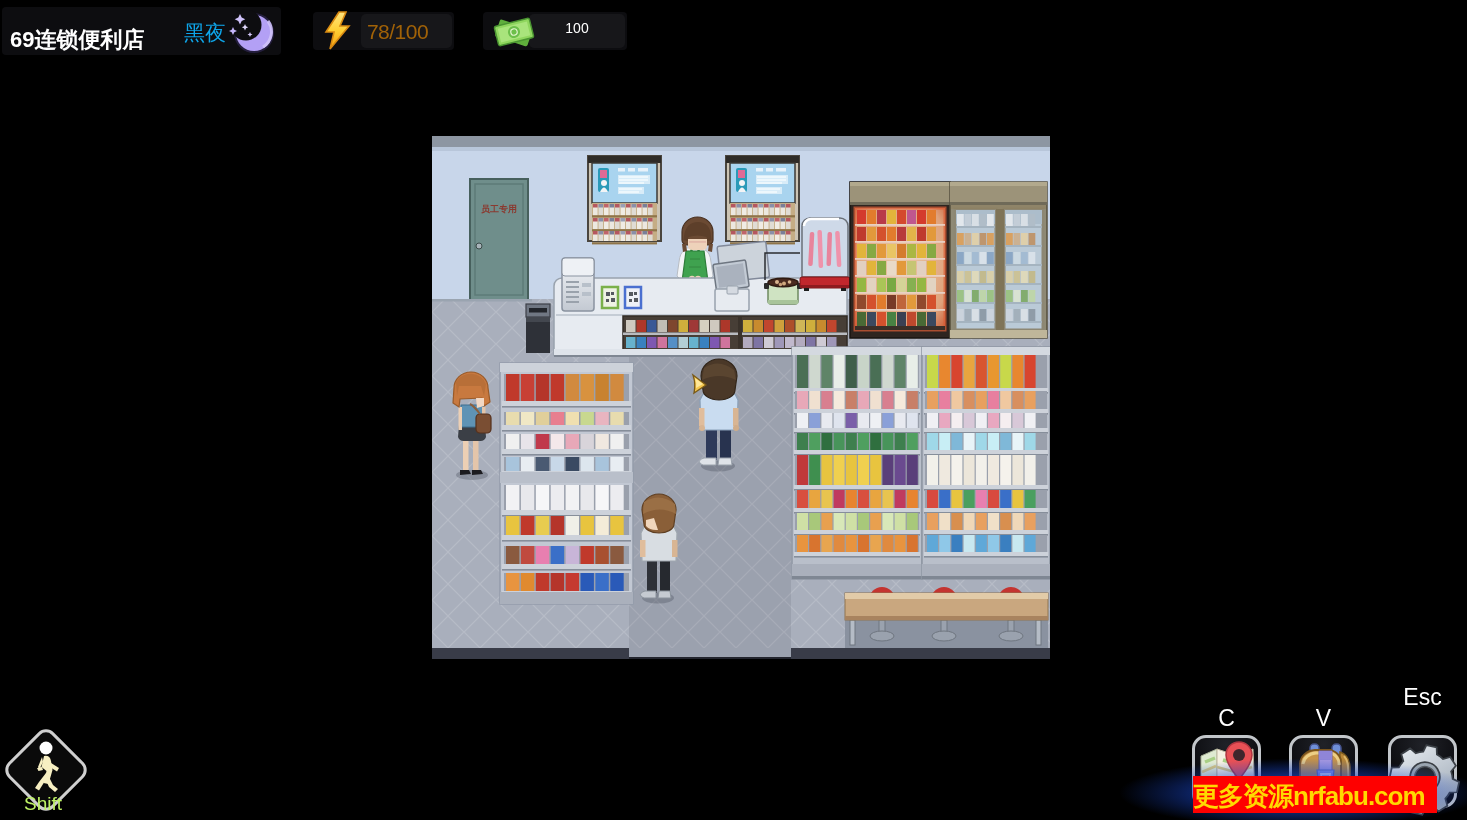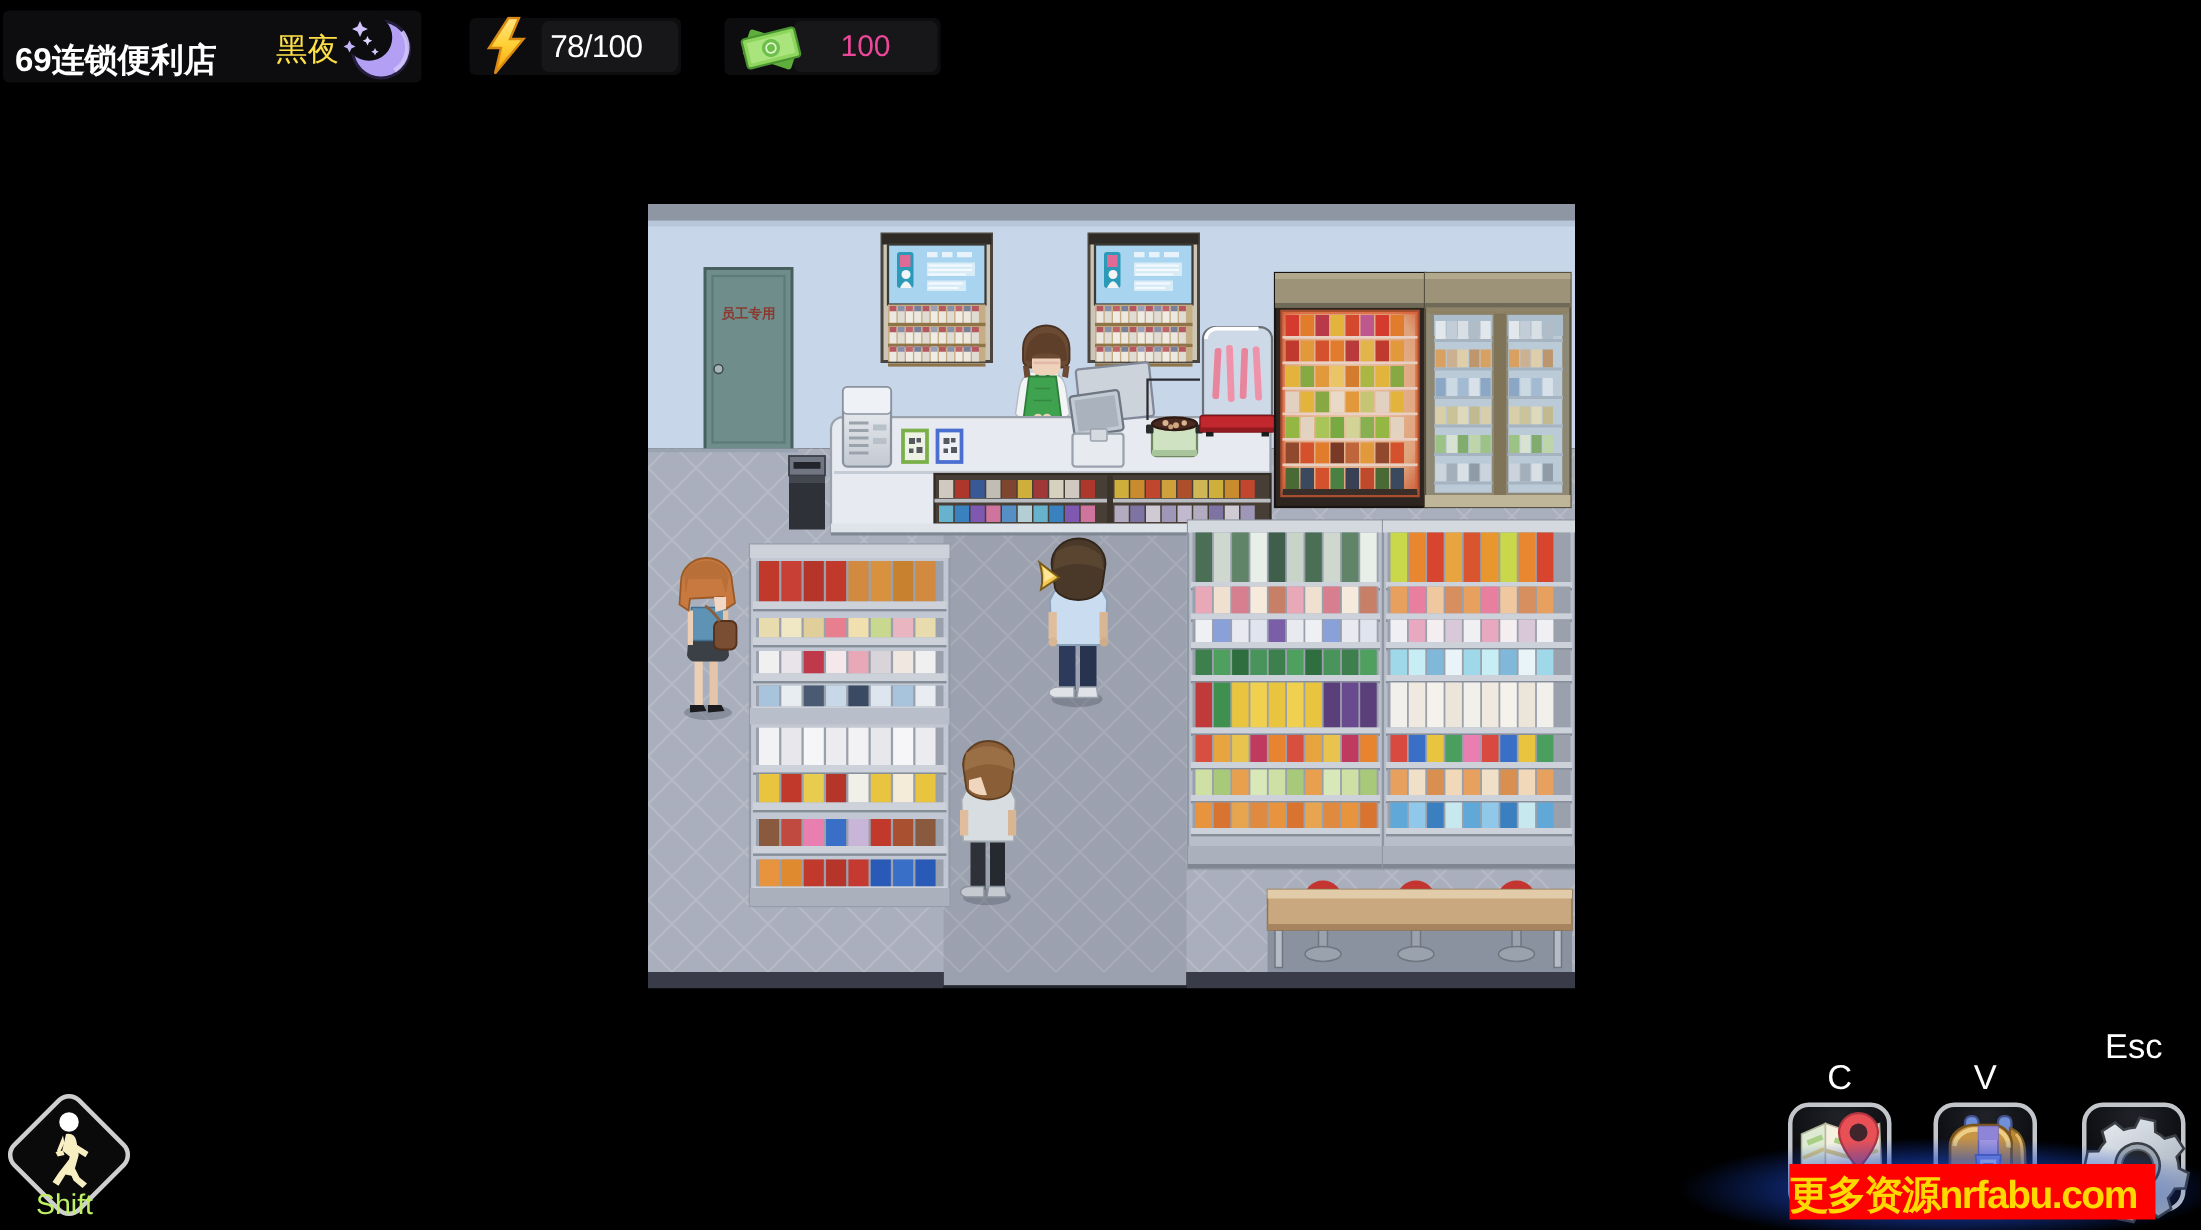--- a/index.html
+++ b/index.html
@@ -10,21 +10,21 @@
 background:radial-gradient(circle at 50% 10%, #202228 0%, #07070a 70%);box-sizing:border-box;}
 .keylab{position:absolute;color:#fff;font-size:23px;text-align:center;width:69px;}
 </style>
 </head>
 <body>
 
 <div class="panel" style="left:2px;top:7px;width:279px;height:48px;"></div>
 
 <div class="abs" style="left:10px;top:25px;color:#fff;font-size:22px;font-weight:bold;letter-spacing:0px;">69连锁便利店</div>
 
-<div class="abs" style="left:184px;top:19px;color:#fde047;font-size:21px;">黑夜</div>
+<div class="abs" style="left:184px;top:19px;color:#0ea5e9;font-size:21px;">黑夜</div>
 
 <svg width="46" height="46" viewBox="0 0 46 46" style="position:absolute;left:228px;top:8px;">
     <circle cx="26" cy="25" r="20" fill="rgba(120,90,225,0.22)"></circle>
     <circle cx="26" cy="25" r="18" fill="#b3a0f5"></circle>
     <circle cx="18" cy="17" r="15.5" fill="#0d0d10"></circle>
     <path d="M40,13 a18,18 0 0 1 -5,26" fill="none" stroke="#cfc2fa" stroke-width="3" opacity="0.9"></path>
     <path d="M12,6 l1.7,3.6 3.6,1.7 -3.6,1.7 -1.7,3.6 -1.7,-3.6 -3.6,-1.7 3.6,-1.7 Z" fill="#cfc2fa"></path>
     <path d="M5,19 l1.3,2.7 2.7,1.3 -2.7,1.3 -1.3,2.7 -1.3,-2.7 -2.7,-1.3 2.7,-1.3 Z" fill="#c3b4f8"></path>
     <path d="M17,16 l1,2.2 2.2,1 -2.2,1 -1,2.2 -1,-2.2 -2.2,-1 2.2,-1 Z" fill="#e0d8fc"></path>
     <path d="M22,24 l0.8,1.7 1.7,0.8 -1.7,0.8 -0.8,1.7 -0.8,-1.7 -1.7,-0.8 1.7,-0.8 Z" fill="#d4c8fa"></path>
@@ -37,39 +37,39 @@
       <path d="M19,1 L6,21 h8 L10,38 L29,15 h-9 L26,1 Z" fill="url(#bg1)" stroke="#d98a12" stroke-width="1.6"></path>
       <defs>
         <linearGradient id="bg1" x1="0" y1="0" x2="0" y2="1">
           <stop offset="0" stop-color="#ffe580"></stop>
           <stop offset="0.5" stop-color="#ffcf33"></stop>
           <stop offset="1" stop-color="#f5a00f"></stop>
         </linearGradient>
       </defs>
     </svg>
 
-<div class="abs" style="left:42px;top:8px;width:85px;text-align:center;color:#ffffff;font-size:21px;letter-spacing:-0.5px;">78/100</div>
+<div class="abs" style="left:42px;top:8px;width:85px;text-align:center;color:#a16207;font-size:21px;letter-spacing:-0.5px;">78/100</div>
 </div>
 
 <div class="panel" style="left:483px;top:12px;width:144px;height:38px;">
 <div class="abs" style="left:46px;top:2px;width:96px;height:34px;background:#17171a;border-radius:5px;"></div>
 
 <svg width="50" height="42" viewBox="0 0 50 42" style="position:absolute;left:6px;top:-1px;">
       <g transform="rotate(18 25 21)">
         <rect x="8" y="13" width="34" height="18" rx="2" fill="#5fae3c"></rect>
       </g>
       <g transform="rotate(-14 25 21)">
         <rect x="7" y="11" width="36" height="20" rx="2" fill="#8fd65e" stroke="#4a9431" stroke-width="1.5"></rect>
         <rect x="10" y="14" width="30" height="14" fill="#a9e47c"></rect>
         <circle cx="25" cy="21" r="6" fill="#6cbf4a"></circle>
         <circle cx="25" cy="21" r="3.2" fill="none" stroke="#e0f4cc" stroke-width="1.2"></circle>
       </g>
     </svg>
 
-<div class="abs" style="left:46px;top:8px;width:96px;text-align:center;color:#ec4899;font-size:20px;">100</div>
+<div class="abs" style="left:46px;top:8px;width:96px;text-align:center;color:#ffffff;font-size:14px;">100</div>
 </div>
 
 <svg width="618" height="523" viewBox="0 0 618 523" style="position:absolute;left:432px;top:136px;">
     <defs>
       <pattern id="tile" width="32" height="32" patternUnits="userSpaceOnUse">
         <path d="M0,16 L16,0 M16,32 L32,16 M0,16 L16,32 M16,0 L32,16" stroke="rgba(255,255,255,0.15)" stroke-width="1.2" fill="none"></path>
       </pattern>
       <linearGradient id="atmg" x1="0" y1="0" x2="0" y2="1">
         <stop offset="0" stop-color="#f4f6f9"></stop>
         <stop offset="1" stop-color="#c3c9d2"></stop>

